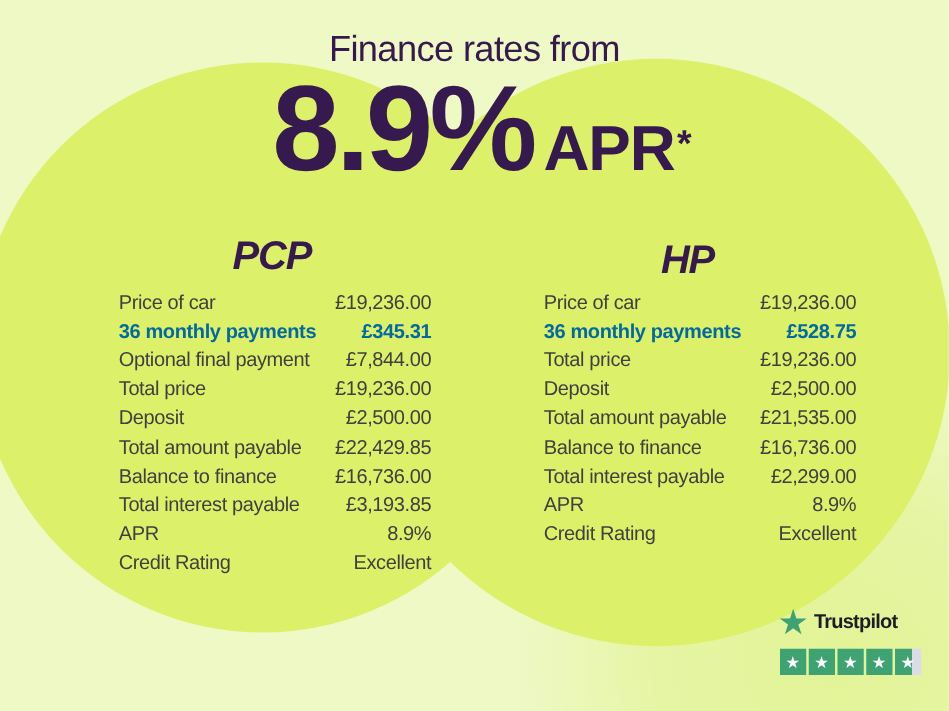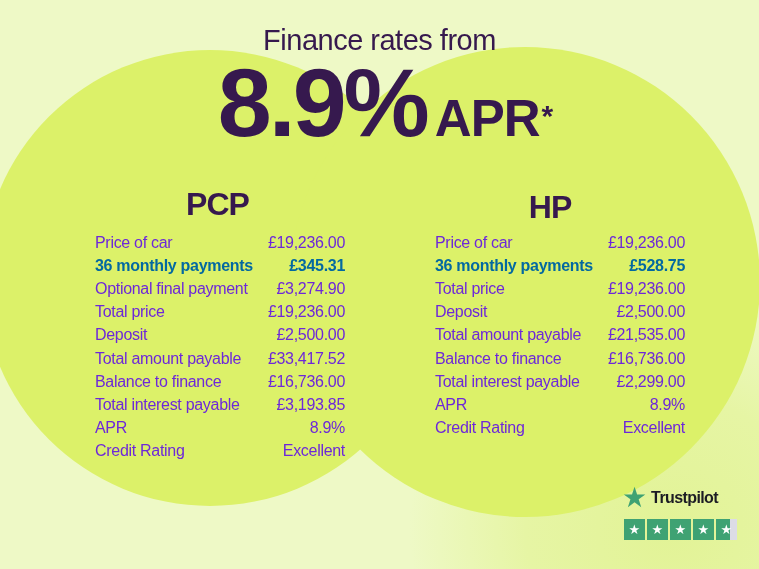--- a/index.html
+++ b/index.html
@@ -27,30 +27,30 @@
     position:absolute; top:52px; left:0; width:759px;
     display:flex; justify-content:center; align-items:baseline;
     color:#36194e; transform:translateX(6px);
   }
   .hero .rate { font-size:97px; font-weight:700; letter-spacing:-3px; line-height:1.05; }
   .hero .apr  { font-size:51px; font-weight:700; margin-left:8px; letter-spacing:-1px; }
   .hero .ast  { font-size:30px; font-weight:700; align-self:flex-start; margin-top:47px; margin-left:2px; }
   
   .col-heading {
     position:absolute; text-align:center;
-    font-size:32px; font-weight:700; color:#36194e; letter-spacing:-1px;
+    font-size:32px; font-weight:700; color:#36194e; letter-spacing:-1px;font-style:italic;
   }
   .heading-pcp { left:95px;  top:186px; width:245px; }
   .heading-hp  { left:435px; top:189px; width:230px; }
   .table { position:absolute; width:250px; }
   .table-pcp { left:95px;  top:231px; }
   .table-hp  { left:435px; top:231px; }
   .row {
     display:flex; justify-content:space-between; align-items:center;
-    height:23.2px; font-size:16px; color:#6d28d9; letter-spacing:-0.3px;
+    height:23.2px; font-size:16px; color:#404040; letter-spacing:-0.3px;
   }
   .row .lbl { white-space:nowrap; }
   .row .val { white-space:nowrap; text-align:right; }
   .row.bold { font-weight:700; color:#0369a1; }
   
   .disclaimer {
     position:absolute; left:30px; top:515px;
     font-size:10px; line-height:14.5px; color:#2e2e35; letter-spacing:-0.1px;
   }
   
@@ -92,33 +92,33 @@
     <div class="row">
         <span class="lbl">Price of car</span>
         <span class="val">£19,236.00</span>
       </div>
     <div class="row bold">
         <span class="lbl">36 monthly payments</span>
         <span class="val">£345.31</span>
       </div>
     <div class="row">
         <span class="lbl">Optional final payment</span>
-        <span class="val">£3,274.90</span>
+        <span class="val">£7,844.00</span>
       </div>
     <div class="row">
         <span class="lbl">Total price</span>
         <span class="val">£19,236.00</span>
       </div>
     <div class="row">
         <span class="lbl">Deposit</span>
         <span class="val">£2,500.00</span>
       </div>
     <div class="row">
         <span class="lbl">Total amount payable</span>
-        <span class="val">£33,417.52</span>
+        <span class="val">£22,429.85</span>
       </div>
     <div class="row">
         <span class="lbl">Balance to finance</span>
         <span class="val">£16,736.00</span>
       </div>
     <div class="row">
         <span class="lbl">Total interest payable</span>
         <span class="val">£3,193.85</span>
       </div>
     <div class="row">

